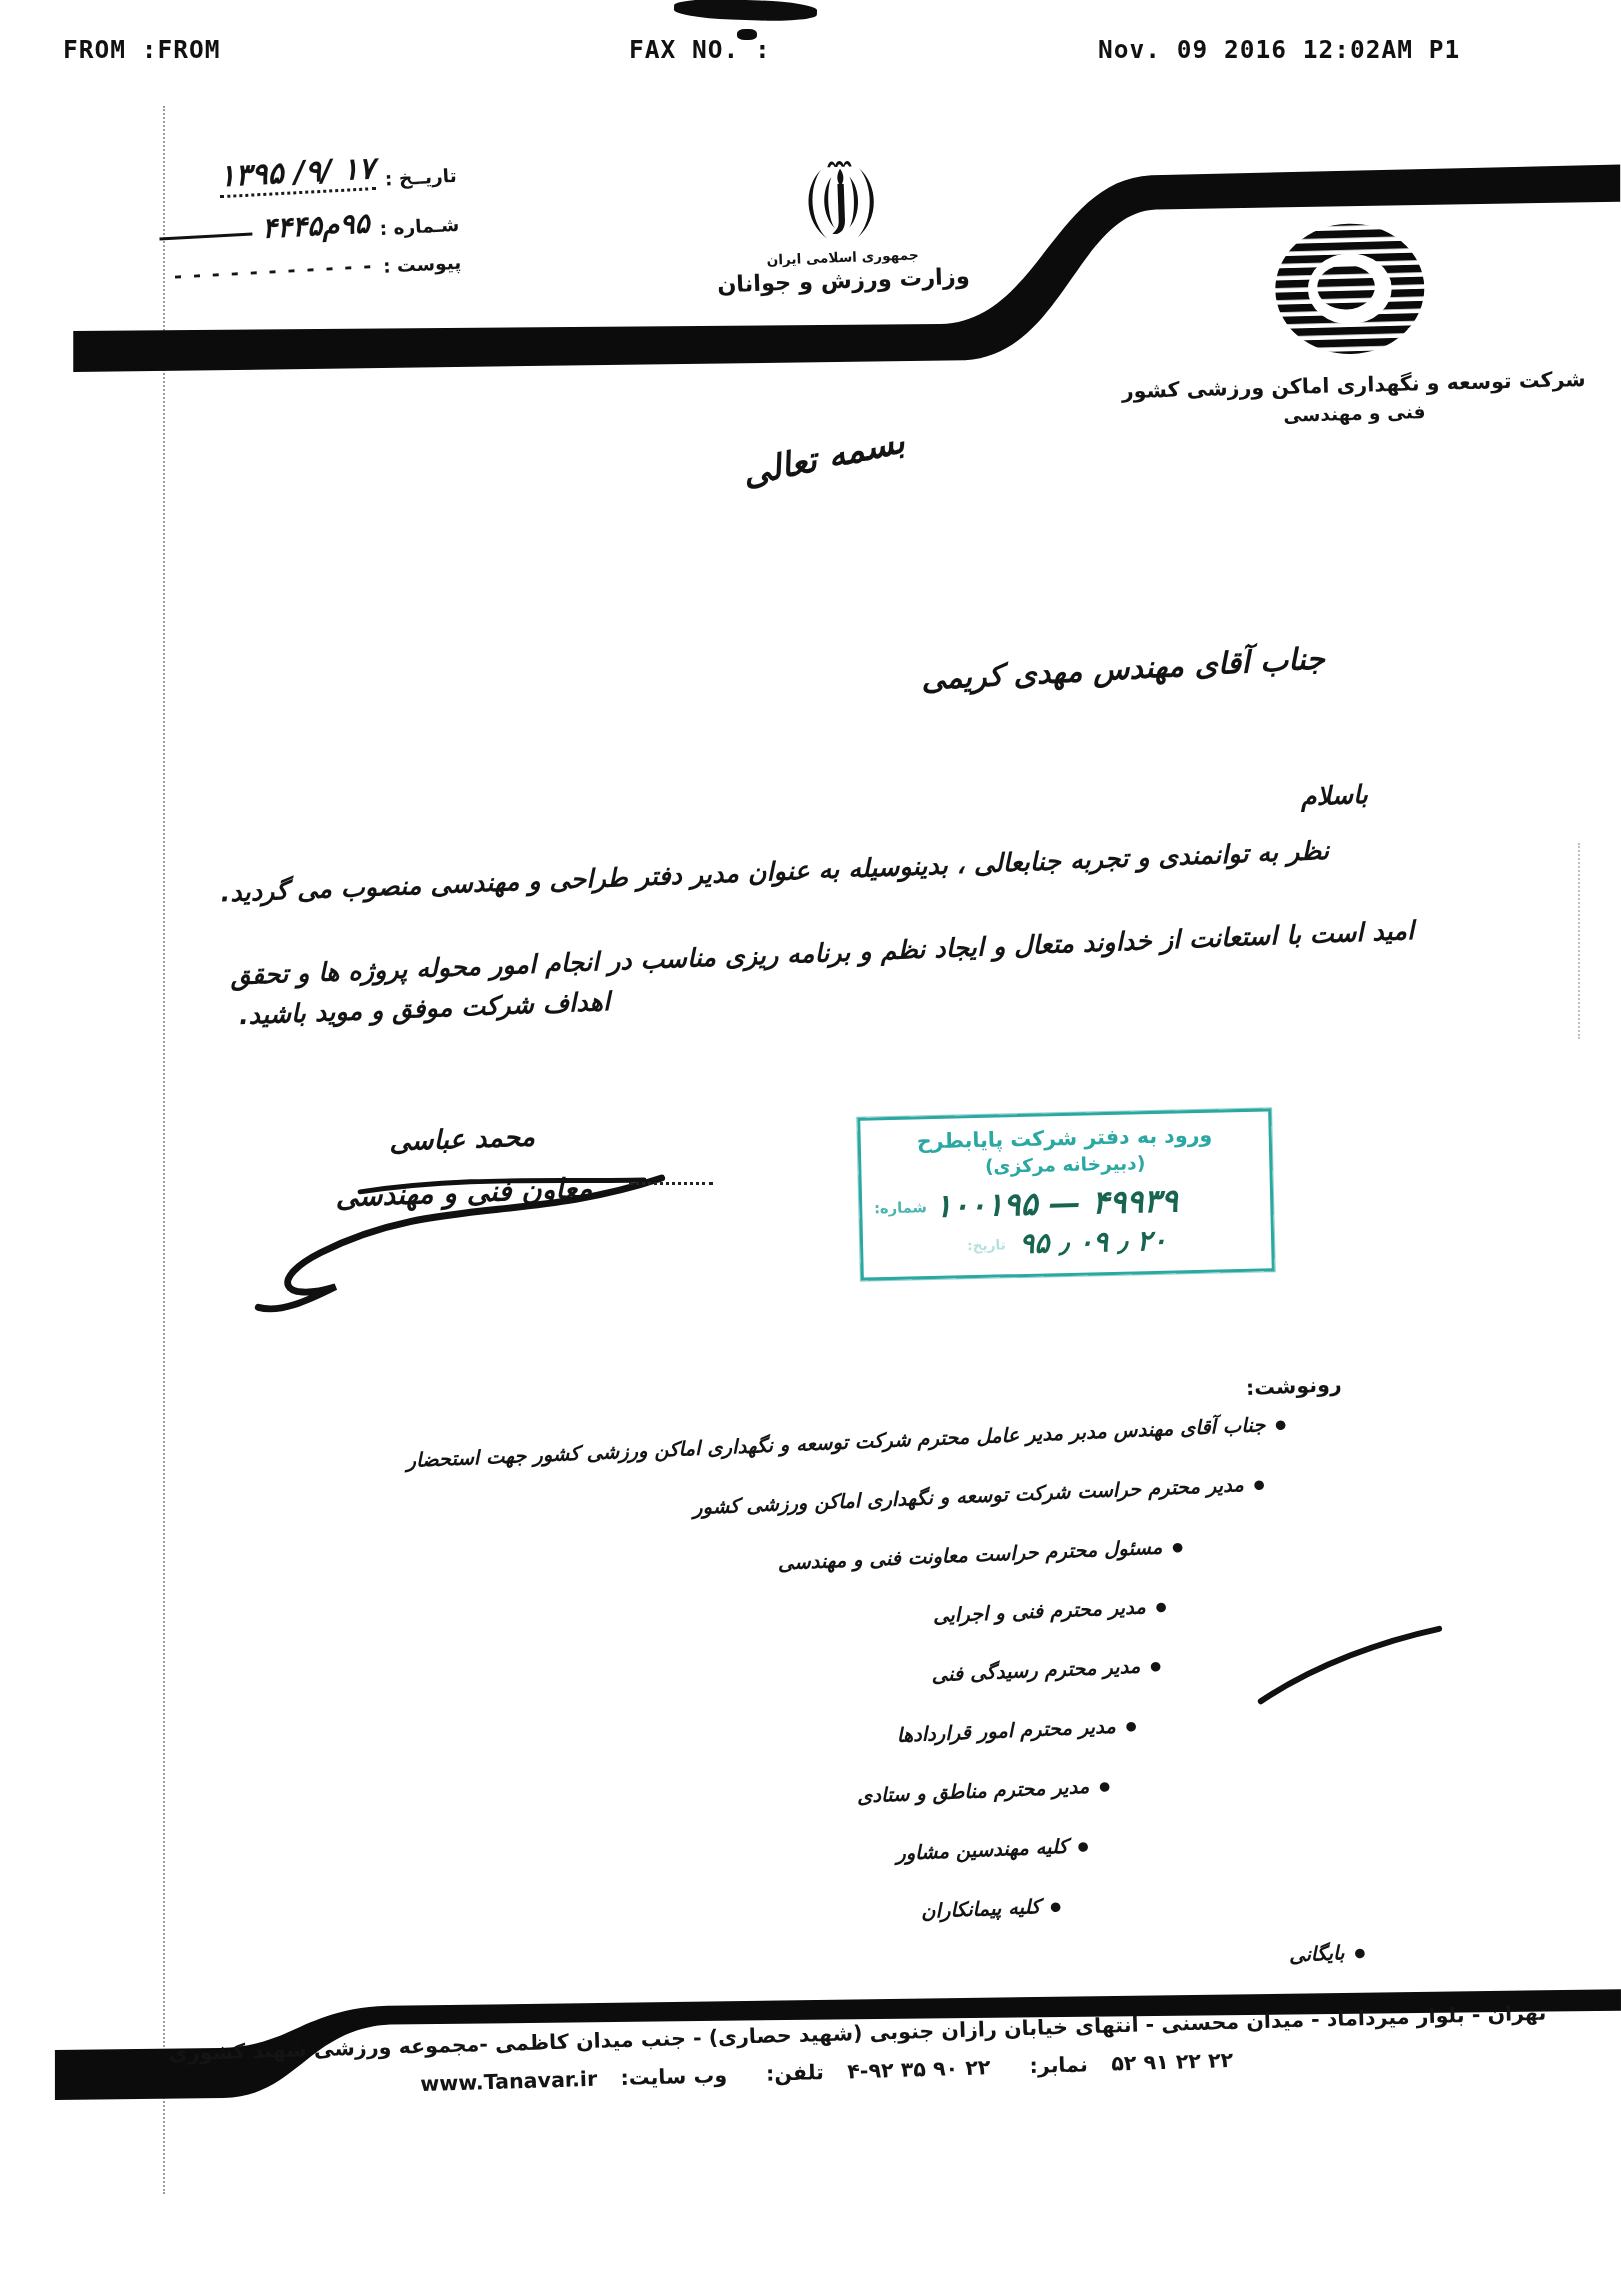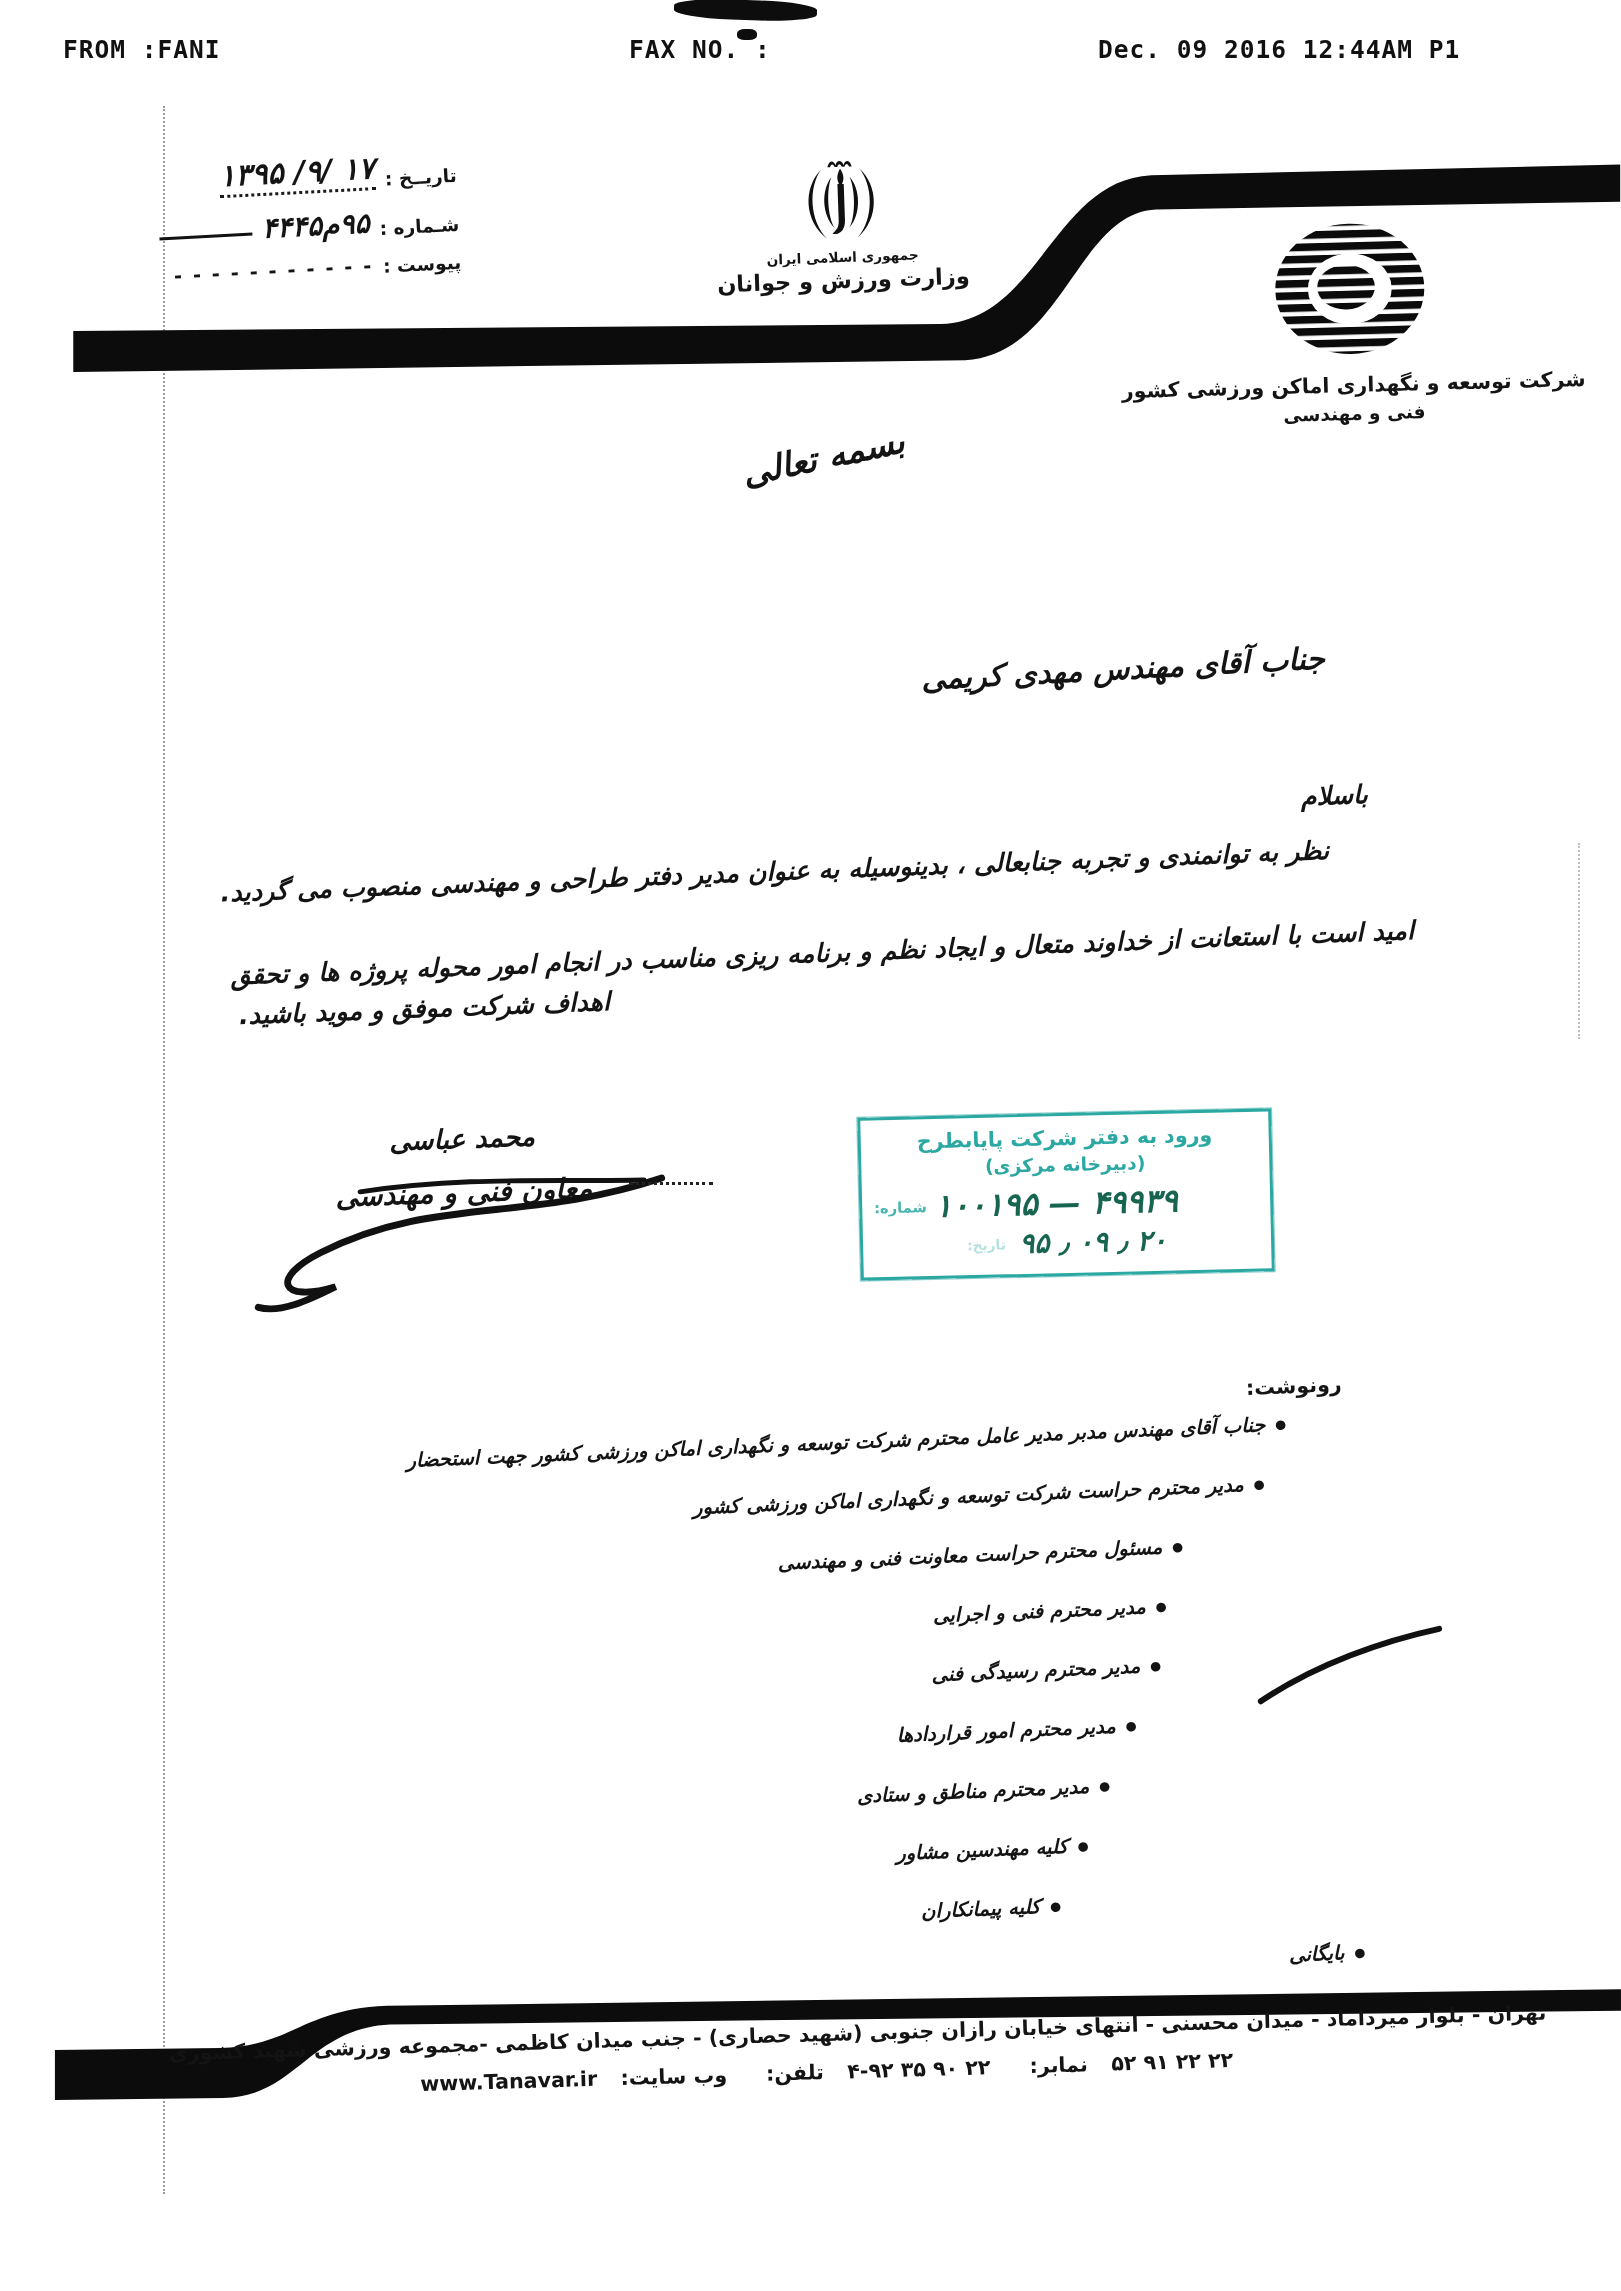--- a/index.html
+++ b/index.html
@@ -70,23 +70,23 @@
   
   .footer-address{font-size:20.6px;font-weight:bold;direction:rtl;text-align:center;
                   transform:rotate(-1.7deg);white-space:nowrap;}
   .footer-contact{display:flex;direction:ltr;gap:23.5px;align-items:baseline;
                   font-size:20.6px;font-weight:bold;transform:rotate(-1.7deg);white-space:nowrap;}
   svg{display:block;}
 </style>
 </head>
 <body>
 
-<div class="abs fax" style="left:63px;top:35px;">FROM :FANI</div>
+<div class="abs fax" style="left:63px;top:35px;">FROM :FROM</div>
 <div class="abs fax" style="left:629px;top:35px;">FAX NO. :</div>
-<div class="abs fax" style="left:1098px;top:35px;">Dec. 09 2016 12:44AM  P1</div>
+<div class="abs fax" style="left:1098px;top:35px;">Nov. 09 2016 12:02AM  P1</div>
 
 <div class="abs smudge" style="left:674px;top:0;width:143px;height:19.6px;transform:rotate(2deg);"></div>
 <div class="abs smudge" style="left:737px;top:29px;width:19.6px;height:10.8px;"></div>
 <div class="abs fold" style="left:163px;top:106px;height:2088px;"></div>
 <div class="abs fold" style="left:1578px;top:843px;height:196px;opacity:.35;"></div>
 
 <div class="abs fields" style="right:1162px;top:155px;width:353px;">
   <div class="frow">
     <span class="flabel">تاریــخ :</span>
     <span class="hand ltr dotted-under" style="font-size:30px;">۱۳۹۵ /۹/ ۱۷</span>

